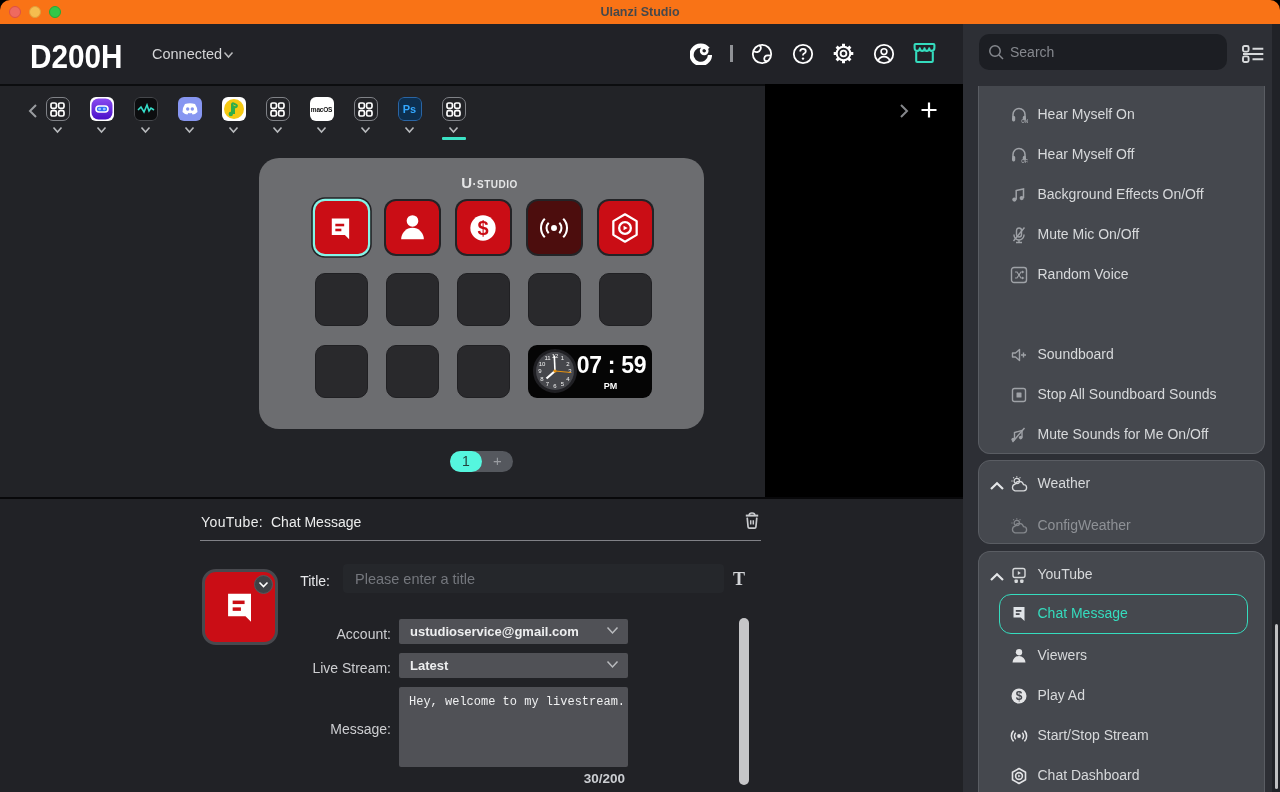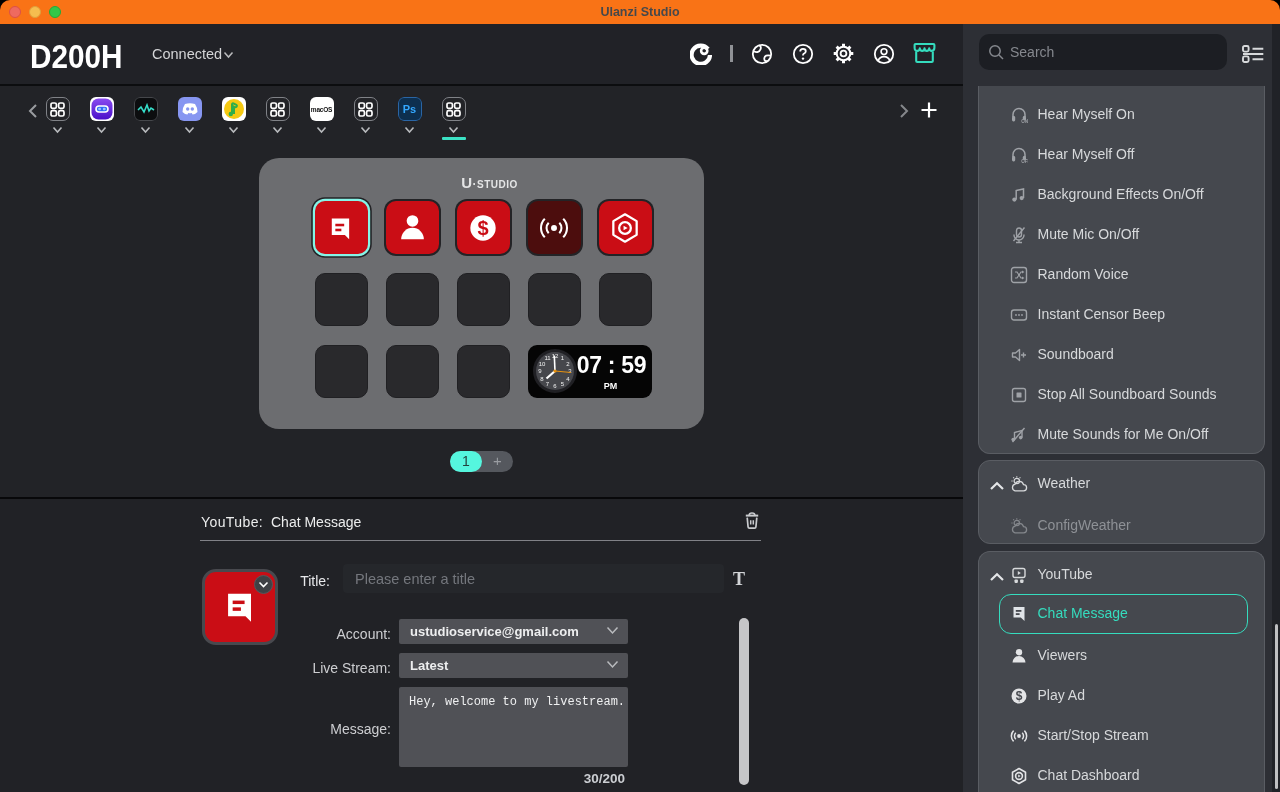--- a/index.html
+++ b/index.html
@@ -19,21 +19,21 @@
 
   
   #header { left:0; top:24px; width:963px; height:60px; background:#212227; }
   #header .name { position:absolute; left:30px; top:14px; font-size:33px; font-weight:bold; color:#fff; transform:scaleX(0.9); transform-origin:left center; }
   #header .conn { position:absolute; left:152px; top:22px; font-size:14.5px; color:#d4d5d7; }
   #hdricons { position:absolute; top:0; left:0; width:963px; height:60px; }
   #hdricons .hi { position:absolute; }
   #hdricons svg { display:block; }
 
   
-  #tabsrow { left:0; top:84px; width:963px; height:413px; background:#222327; border-top:2px solid #0c0d0f; }
+  #tabsrow { left:0; top:84px; width:765px; height:413px; background:#222327; border-top:2px solid #0c0d0f; }
   .tabbox { position:absolute; top:11px; width:24px; height:24px; border:1.5px solid #808287; border-radius:7px;
      display:flex; align-items:center; justify-content:center; }
   .tabimg { position:absolute; top:11px; width:24px; height:24px; border-radius:6px; overflow:hidden; }
   .tchev { position:absolute; top:39.5px; width:24px; height:10px; display:flex; justify-content:center; }
   .tchev svg { display:block; }
   .underline { position:absolute; top:51px; width:24px; height:2.5px; background:#3be2c5; border-radius:1px; }
 
   
   #device { position:absolute; left:259px; top:72px; width:445px; height:271px; background:#6c6d70; border-radius:20px; }
   #device .logo { position:absolute; top:16px; left:0; width:100%; text-align:center; color:#e4e5e6;
@@ -481,31 +481,20 @@
       <div class="item" style="top:169px;">
         <div class="ic">
           <svg width="18" height="18" viewBox="0 0 18 18">
             <rect x="1.5" y="1.5" width="15" height="15" rx="2.5" stroke="#9fa2a7" stroke-width="1.4" fill="none"></rect>
             <path d="M5 6 H7 L11 12 H13 M5 12 H7 L11 6 H13" stroke="#9fa2a7" stroke-width="1.2" fill="none"></path>
             <path d="M12 4.5 L14.5 6 L12 7.5 Z M12 10.5 L14.5 12 L12 13.5 Z" fill="#9fa2a7"></path>
           </svg>
         </div>
         <div class="tx">Random Voice</div>
       </div>
-      <div class="item" style="top:209px;">
-        <div class="ic">
-          <svg width="18" height="18" viewBox="0 0 18 18">
-            <rect x="1.5" y="4" width="15" height="10" rx="2.5" stroke="#9fa2a7" stroke-width="1.4" fill="none"></rect>
-            <circle cx="6" cy="9" r="0.9" fill="#9fa2a7"></circle>
-            <circle cx="9" cy="9" r="0.9" fill="#9fa2a7"></circle>
-            <circle cx="12" cy="9" r="0.9" fill="#9fa2a7"></circle>
-          </svg>
-        </div>
-        <div class="tx">Instant Censor Beep</div>
-      </div>
       <div class="item" style="top:249px;">
         <div class="ic">
           <svg width="18" height="18" viewBox="0 0 18 18">
             <path d="M2.5 7 H5.5 L9.5 3.5 V14.5 L5.5 11 H2.5 Z" stroke="#9fa2a7" stroke-width="1.4" fill="none" stroke-linejoin="round"></path>
             <path d="M13.5 6.5 V11.5 M11 9 H16" stroke="#9fa2a7" stroke-width="1.4"></path>
           </svg>
         </div>
         <div class="tx">Soundboard</div>
       </div>
       <div class="item" style="top:329px;">

